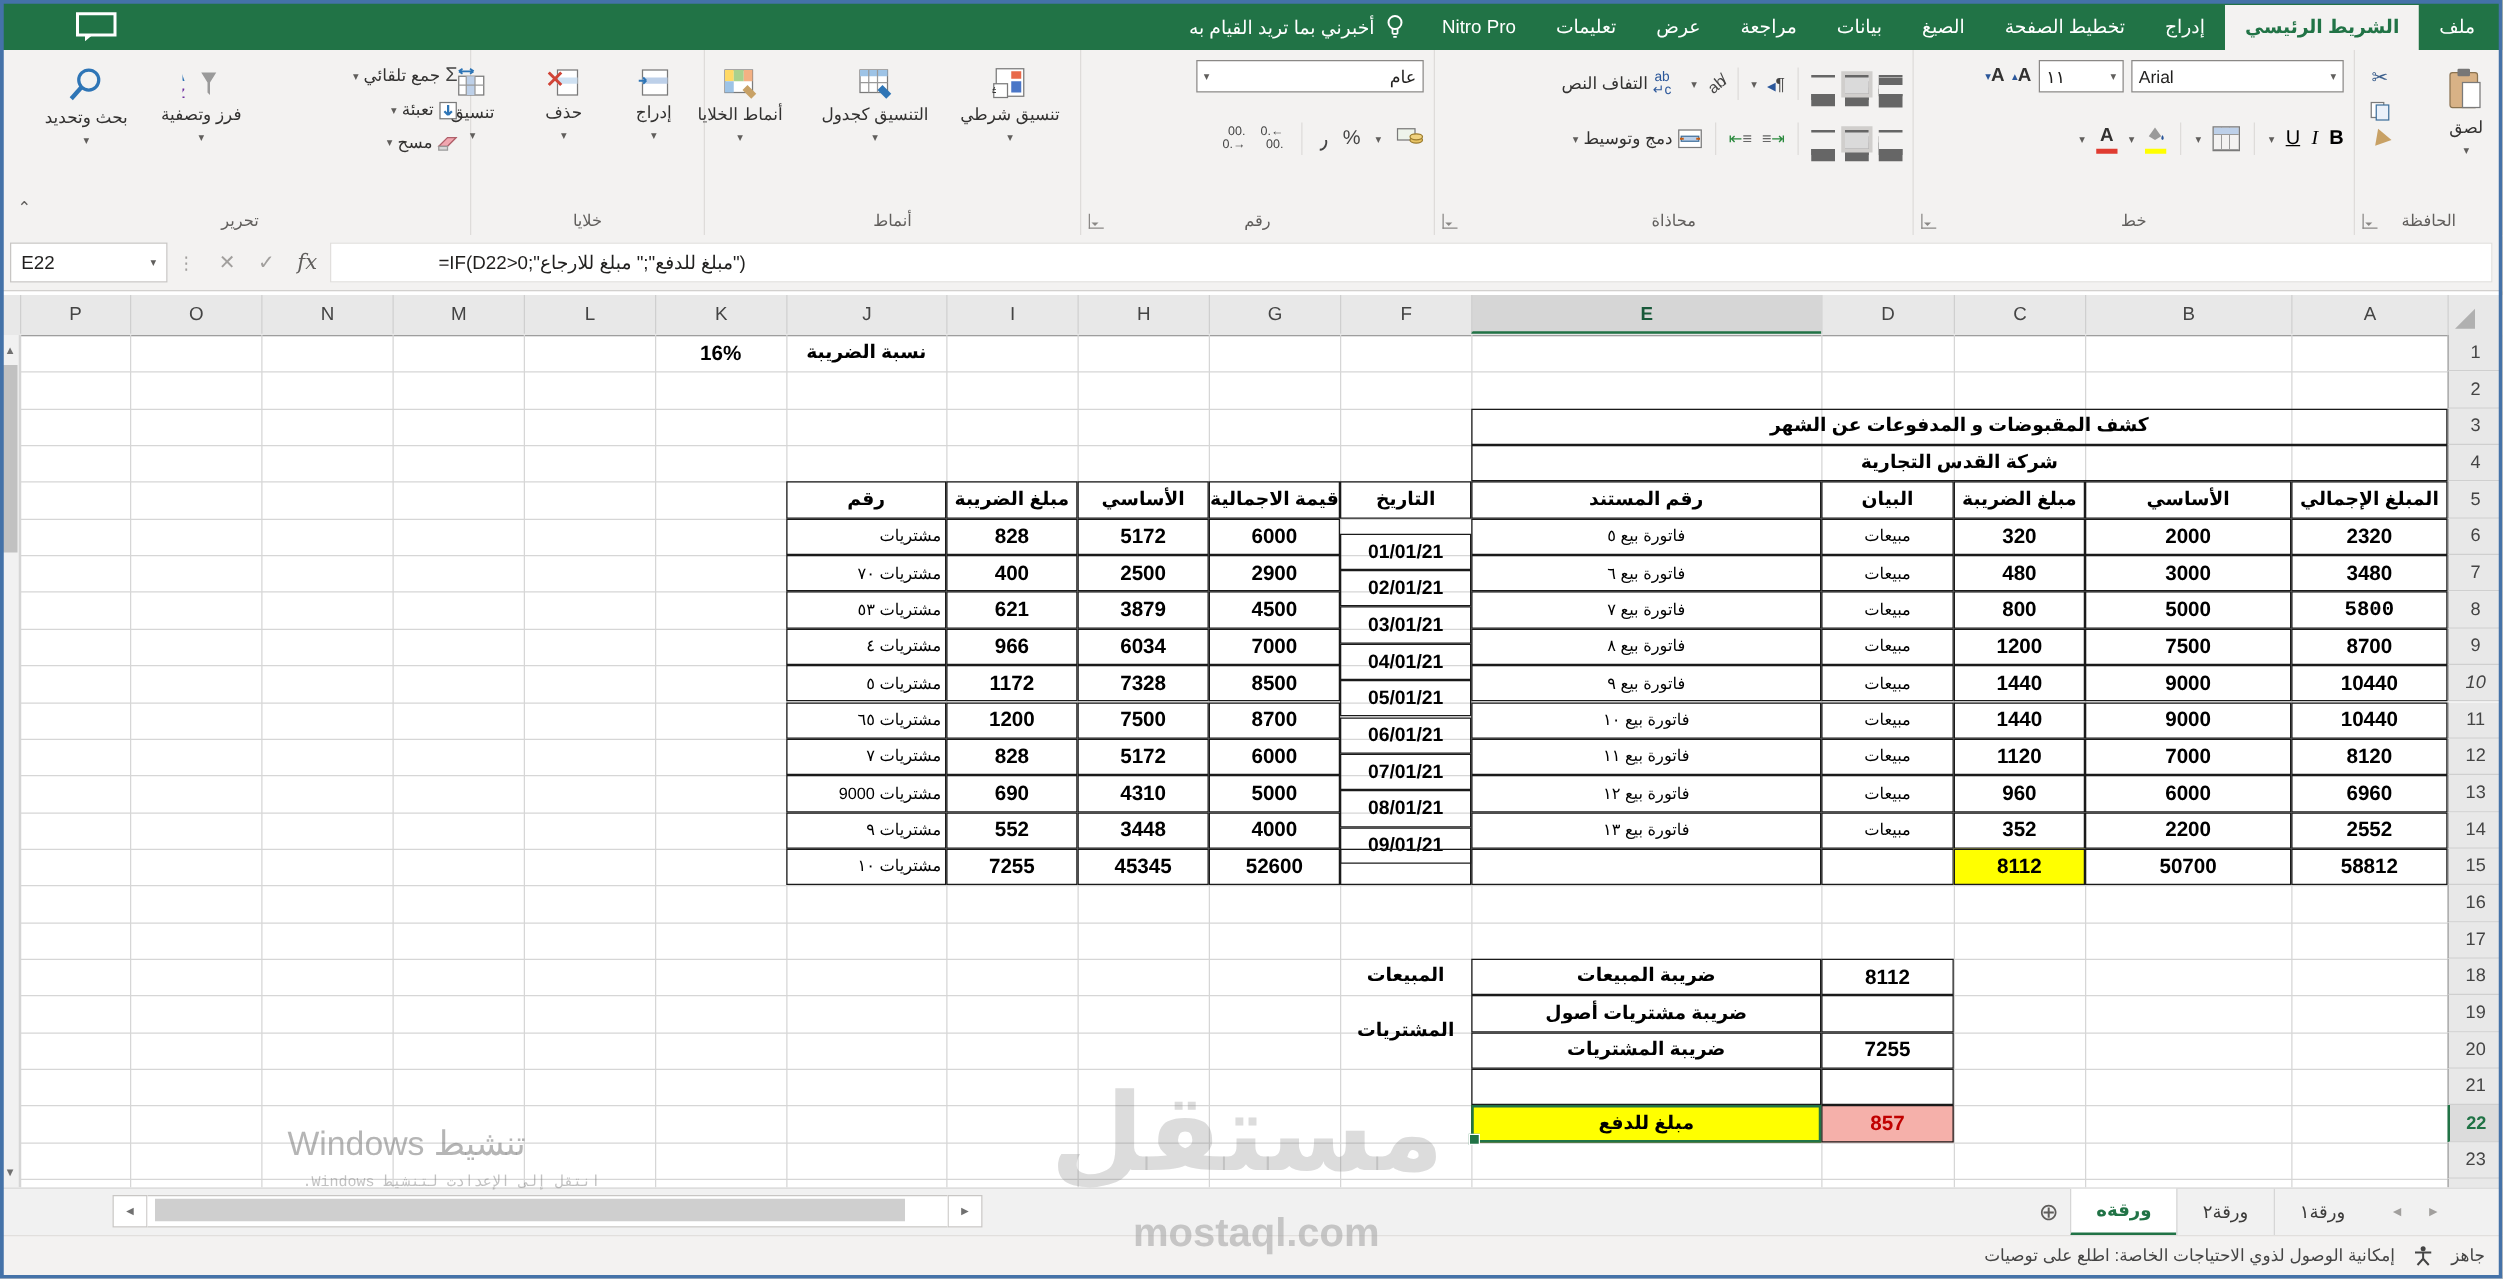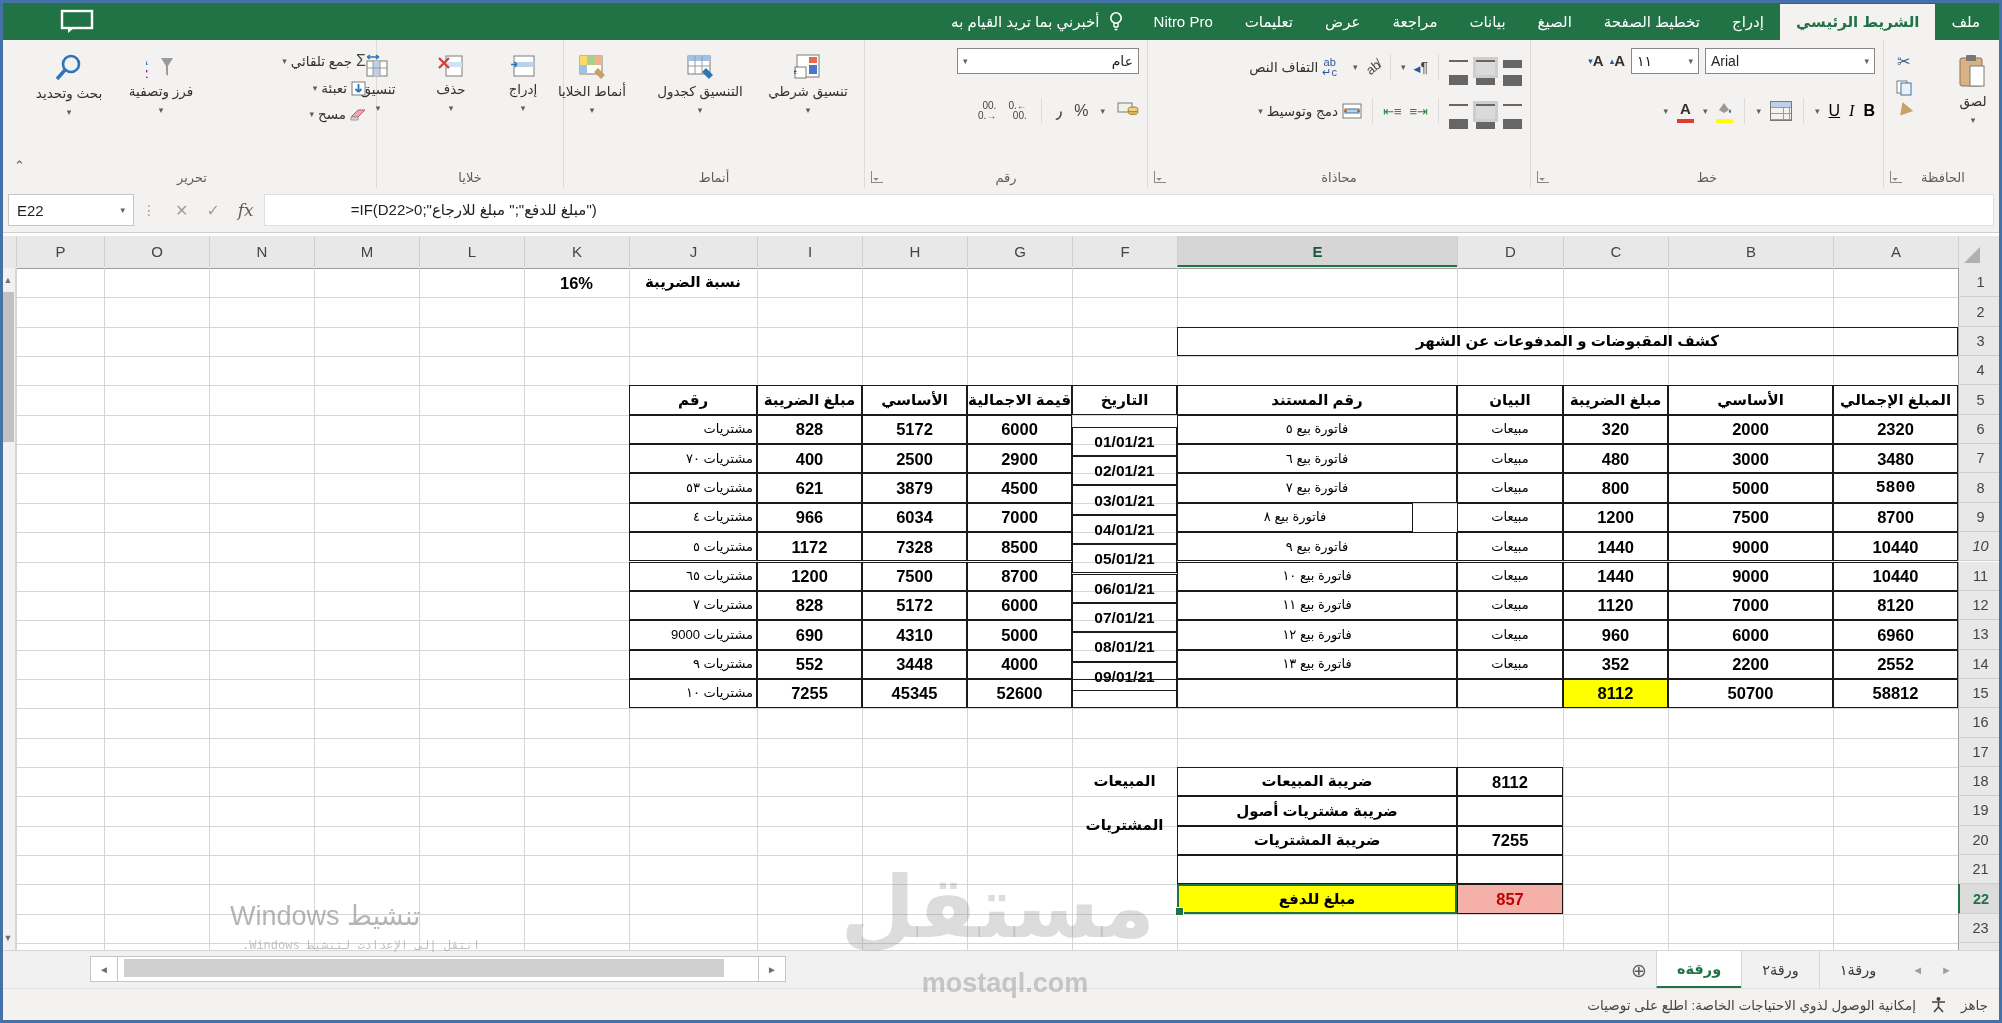--- a/index.html
+++ b/index.html
@@ -68,21 +68,21 @@
   .active-cell{position:absolute;border:2px solid #217346;box-sizing:border-box;z-index:30;pointer-events:auto;}
   .active-cell .handle{position:absolute;left:-4px;bottom:-4px;width:7px;height:7px;background:#217346;border:1px solid #fff;}
   .vscroll{position:absolute;left:0;top:32px;width:16px;height:682px;background:#f1f1f1;border-right:1px solid #d6d6d6;box-sizing:border-box;}
   .varrow{position:absolute;left:0;width:16px;height:20px;color:#707070;font-size:9px;text-align:center;line-height:20px;}
   .vthumb{position:absolute;left:2px;top:24px;width:12px;height:150px;background:#c1c1c1;}
 
   
   .wm-act1{position:absolute;left:230px;top:900px;font-size:27px;color:rgba(120,120,120,.55);direction:rtl;z-index:60;}
   .wm-act2{position:absolute;left:242px;top:938px;font-size:12px;color:rgba(120,120,120,.45);direction:rtl;z-index:60;font-family:Liberation Mono, monospace;}
   .wm-brand{position:absolute;left:855px;top:860px;width:300px;text-align:center;font-size:86px;font-weight:800;color:rgba(130,130,130,.28);z-index:60;line-height:1.1;}
-  .wm-domain{position:absolute;left:855px;top:968px;width:300px;text-align:center;font-size:27px;font-weight:700;color:rgba(160,160,160,.55);z-index:60;direction:ltr;}
+  .wm-domain{position:absolute;left:855px;top:968px;width:300px;text-align:center;font-size:32px;font-weight:700;color:rgba(160,160,160,.55);z-index:60;direction:ltr;}
 
   
   .tabrow{position:absolute;left:0;top:950px;width:2002px;height:38px;background:#f1f1f1;border-top:1px solid #d6d6d6;box-sizing:border-box;}
   .hscroll{position:absolute;left:90px;top:6px;height:24px;display:flex;align-items:center;direction:ltr;}
   .harrow{width:26px;height:24px;background:#fff;border:1px solid #c8c6c4;color:#707070;font-size:10px;display:flex;align-items:center;justify-content:center;}
   .htrack{width:640px;height:24px;background:#fff;border-top:1px solid #c8c6c4;border-bottom:1px solid #c8c6c4;position:relative;}
   .hthumb{position:absolute;left:6px;top:2px;height:18px;width:600px;background:#cfcfcf;}
   .stabs{position:absolute;right:34px;top:0;height:38px;display:flex;direction:ltr;align-items:stretch;}
   .addsheet{width:34px;display:flex;align-items:center;justify-content:center;color:#605e5c;font-size:19px;}
   .stab{padding:0 20px;display:flex;align-items:center;font-size:14.5px;color:#3b3a39;border-left:1px solid #d6d6d6;}
@@ -478,20 +478,21 @@
         <div class="gl" style="left: 967px; top: 0px; width: 1px; height: 704.4px;"></div>
         <div class="gl" style="left: 1072px; top: 0px; width: 1px; height: 704.4px;"></div>
         <div class="gl" style="left: 1177px; top: 0px; width: 1px; height: 704.4px;"></div>
         <div class="gl" style="left: 1457px; top: 0px; width: 1px; height: 704.4px;"></div>
         <div class="gl" style="left: 1563px; top: 0px; width: 1px; height: 704.4px;"></div>
         <div class="gl" style="left: 1668px; top: 0px; width: 1px; height: 704.4px;"></div>
         <div class="gl" style="left: 1833px; top: 0px; width: 1px; height: 704.4px;"></div>
         <div class="cell hd" style="left: 629px; top: 0px; width: 128px; height: 29.35px;">نسبة الضريبة</div>
         <div class="cell num" style="left: 524px; top: 0px; width: 105px; height: 29.35px;">16%</div>
         <div class="cell b hd" style="left: 1177px; top: 58.7px; width: 781px; height: 29.35px;">كشف المقبوضات و المدفوعات عن الشهر</div>
+        <div class="cell b hd" style="left: 1177px; top: 88.05px; width: 781px; height: 29.35px;">شركة القدس التجارية</div>
         <div class="cell b hd" style="left: 1072px; top: 117.4px; width: 105px; height: 29.35px;">التاريخ</div>
         <div class="cell b hd" style="left: 1177px; top: 117.4px; width: 280px; height: 29.35px;">رقم المستند</div>
         <div class="cell b hd" style="left: 1457px; top: 117.4px; width: 106px; height: 29.35px;">البيان</div>
         <div class="cell b hd" style="left: 1563px; top: 117.4px; width: 105px; height: 29.35px;">مبلغ الضريبة</div>
         <div class="cell b hd" style="left: 1668px; top: 117.4px; width: 165px; height: 29.35px;">الأساسي</div>
         <div class="cell b hd" style="left: 1833px; top: 117.4px; width: 125px; height: 29.35px;">المبلغ الإجمالي</div>
         <div class="cell b date" style="left: 1072px; top: 146.75px; width: 105px; height: 29.35px;">01/01/21</div>
         <div class="cell b sm" style="left: 1177px; top: 146.75px; width: 280px; height: 29.35px;">فاتورة بيع ٥</div>
         <div class="cell b sm" style="left: 1457px; top: 146.75px; width: 106px; height: 29.35px;">مبيعات</div>
         <div class="cell b num" style="left: 1563px; top: 146.75px; width: 105px; height: 29.35px;">320</div>
@@ -503,21 +504,21 @@
         <div class="cell b num" style="left: 1563px; top: 176.1px; width: 105px; height: 29.35px;">480</div>
         <div class="cell b num" style="left: 1668px; top: 176.1px; width: 165px; height: 29.35px;">3000</div>
         <div class="cell b num" style="left: 1833px; top: 176.1px; width: 125px; height: 29.35px;">3480</div>
         <div class="cell b date" style="left: 1072px; top: 205.45px; width: 105px; height: 29.35px;">03/01/21</div>
         <div class="cell b sm" style="left: 1177px; top: 205.45px; width: 280px; height: 29.35px;">فاتورة بيع ٧</div>
         <div class="cell b sm" style="left: 1457px; top: 205.45px; width: 106px; height: 29.35px;">مبيعات</div>
         <div class="cell b num" style="left: 1563px; top: 205.45px; width: 105px; height: 29.35px;">800</div>
         <div class="cell b num" style="left: 1668px; top: 205.45px; width: 165px; height: 29.35px;">5000</div>
         <div class="cell b num" style="left: 1833px; top: 205.45px; width: 125px; height: 29.35px; font-family: Liberation Mono, monospace;">5800</div>
         <div class="cell b date" style="left: 1072px; top: 234.8px; width: 105px; height: 29.35px;">04/01/21</div>
-        <div class="cell b sm" style="left: 1177px; top: 234.8px; width: 236px; height: 29.35px;">فاتورة بيع ٨</div>
+        <div class="cell b sm" style="left: 1177px; top: 234.8px; width: 280px; height: 29.35px;">فاتورة بيع ٨</div>
         <div class="cell b sm" style="left: 1457px; top: 234.8px; width: 106px; height: 29.35px;">مبيعات</div>
         <div class="cell b num" style="left: 1563px; top: 234.8px; width: 105px; height: 29.35px;">1200</div>
         <div class="cell b num" style="left: 1668px; top: 234.8px; width: 165px; height: 29.35px;">7500</div>
         <div class="cell b num" style="left: 1833px; top: 234.8px; width: 125px; height: 29.35px;">8700</div>
         <div class="cell b date" style="left: 1072px; top: 264.15px; width: 105px; height: 29.35px;">05/01/21</div>
         <div class="cell b sm" style="left: 1177px; top: 264.15px; width: 280px; height: 29.35px;">فاتورة بيع ٩</div>
         <div class="cell b sm" style="left: 1457px; top: 264.15px; width: 106px; height: 29.35px;">مبيعات</div>
         <div class="cell b num" style="left: 1563px; top: 264.15px; width: 105px; height: 29.35px;">1440</div>
         <div class="cell b num" style="left: 1668px; top: 264.15px; width: 165px; height: 29.35px;">9000</div>
         <div class="cell b num" style="left: 1833px; top: 264.15px; width: 125px; height: 29.35px;">10440</div>

